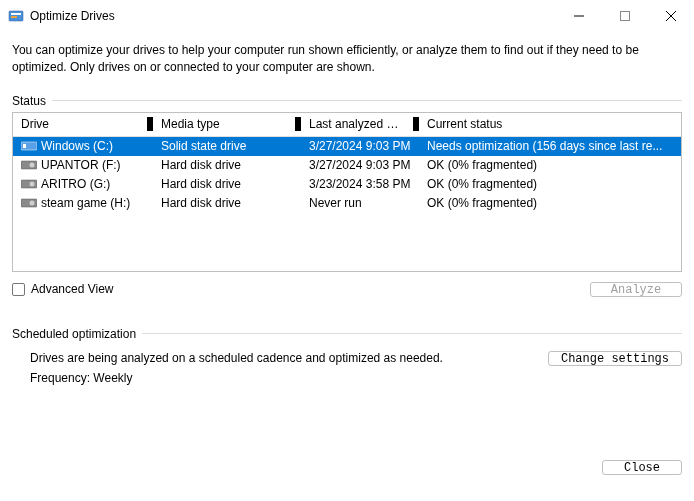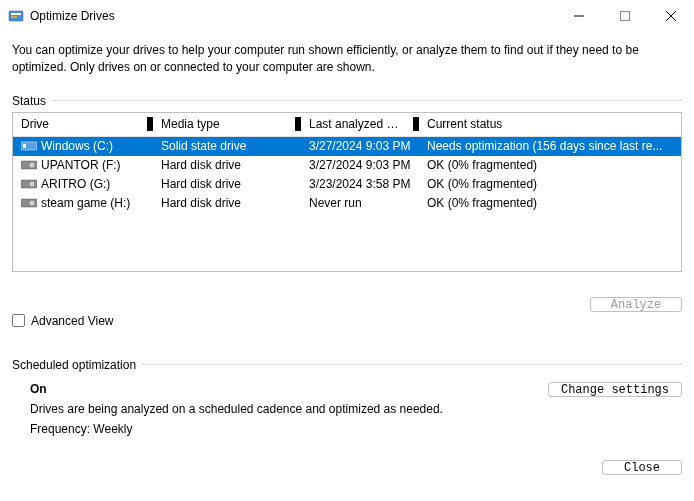--- a/index.html
+++ b/index.html
@@ -122,21 +122,20 @@
       display: flex;
       align-items: center;
       margin-top: 10px;
       gap: 8px;
     }
     .checkbox-wrap {
       display: flex;
       align-items: center;
       gap: 6px;
       flex: 1;
-      margin-top: 32px;
     }
     .checkbox {
       width: 13px;
       height: 13px;
       border: 1px solid #767676;
       border-radius: 2px;
       background: #ffffff;
     }
     .btn {
       height: 15px;
@@ -293,21 +292,20 @@
 
   <div class="section-spacer"></div>
 
   <div class="section-label">
     <span>Scheduled optimization</span>
     <span class="rule"></span>
   </div>
 
   <div class="sched-row">
     <div class="sched-info">
-      <div class="sched-on">On</div>
       <div class="sched-desc">Drives are being analyzed on a scheduled cadence and optimized as needed.</div>
       <div>Frequency: Weekly</div>
     </div>
     <button class="btn" style="min-width:130px">Change settings</button>
   </div>
 </div>
 
 <div class="footer">
   <button class="btn">Close</button>
 </div>

